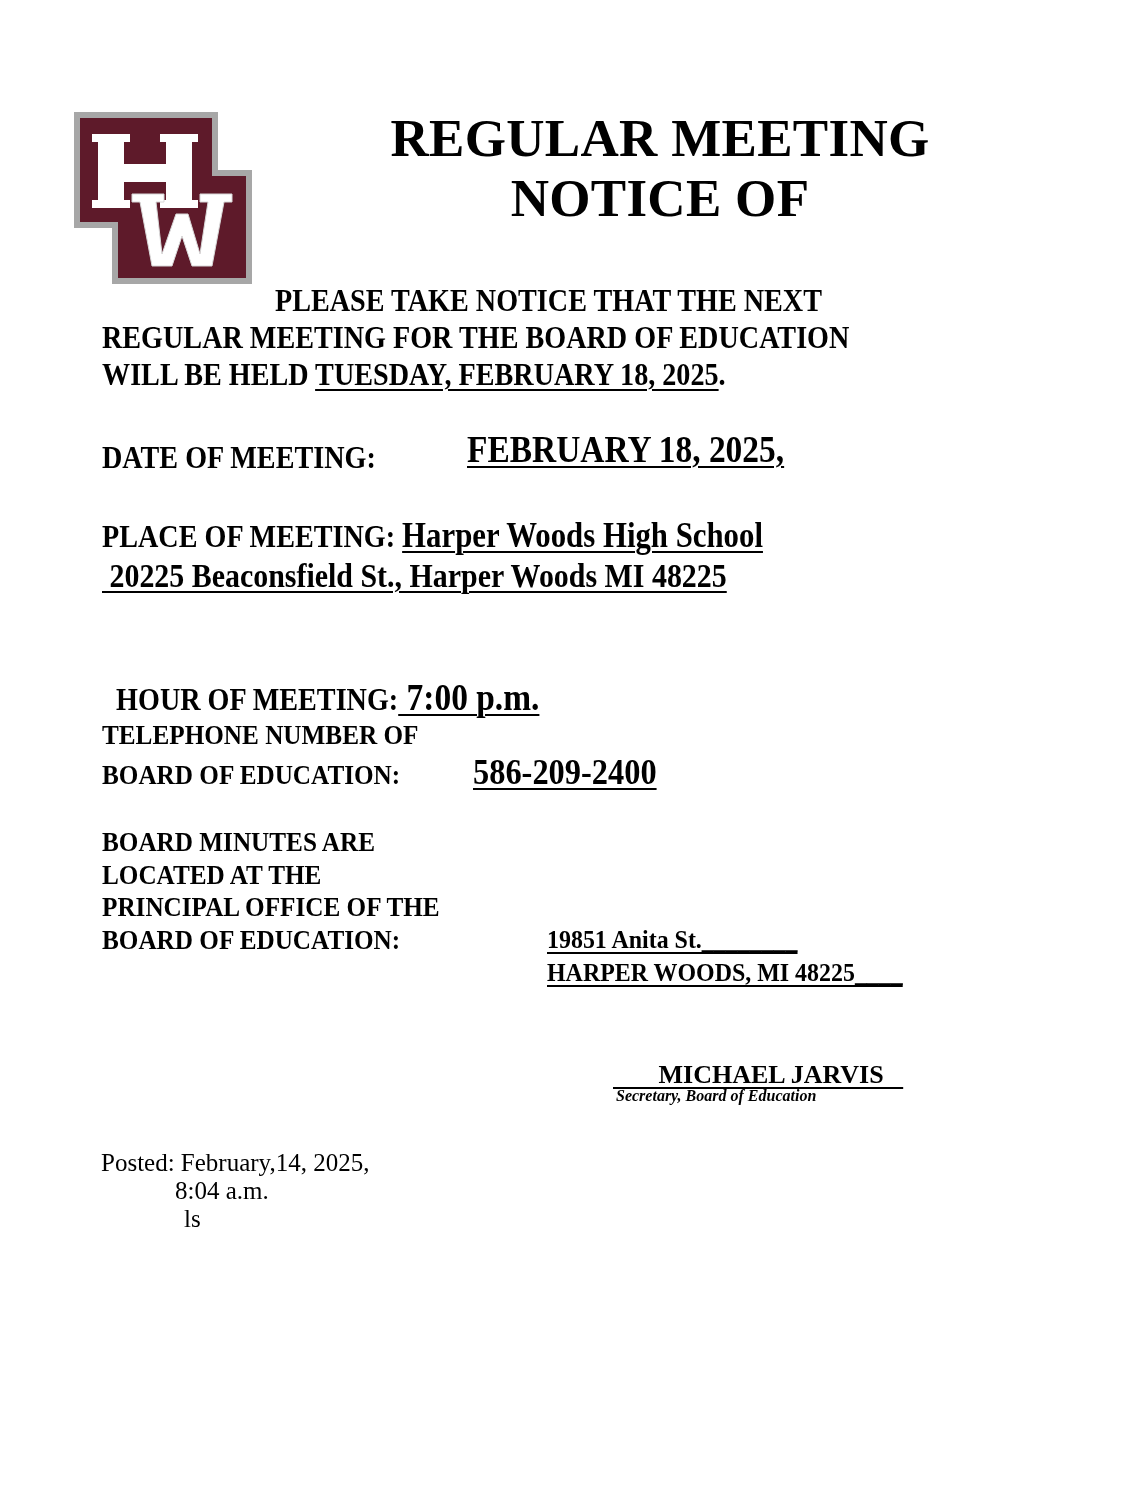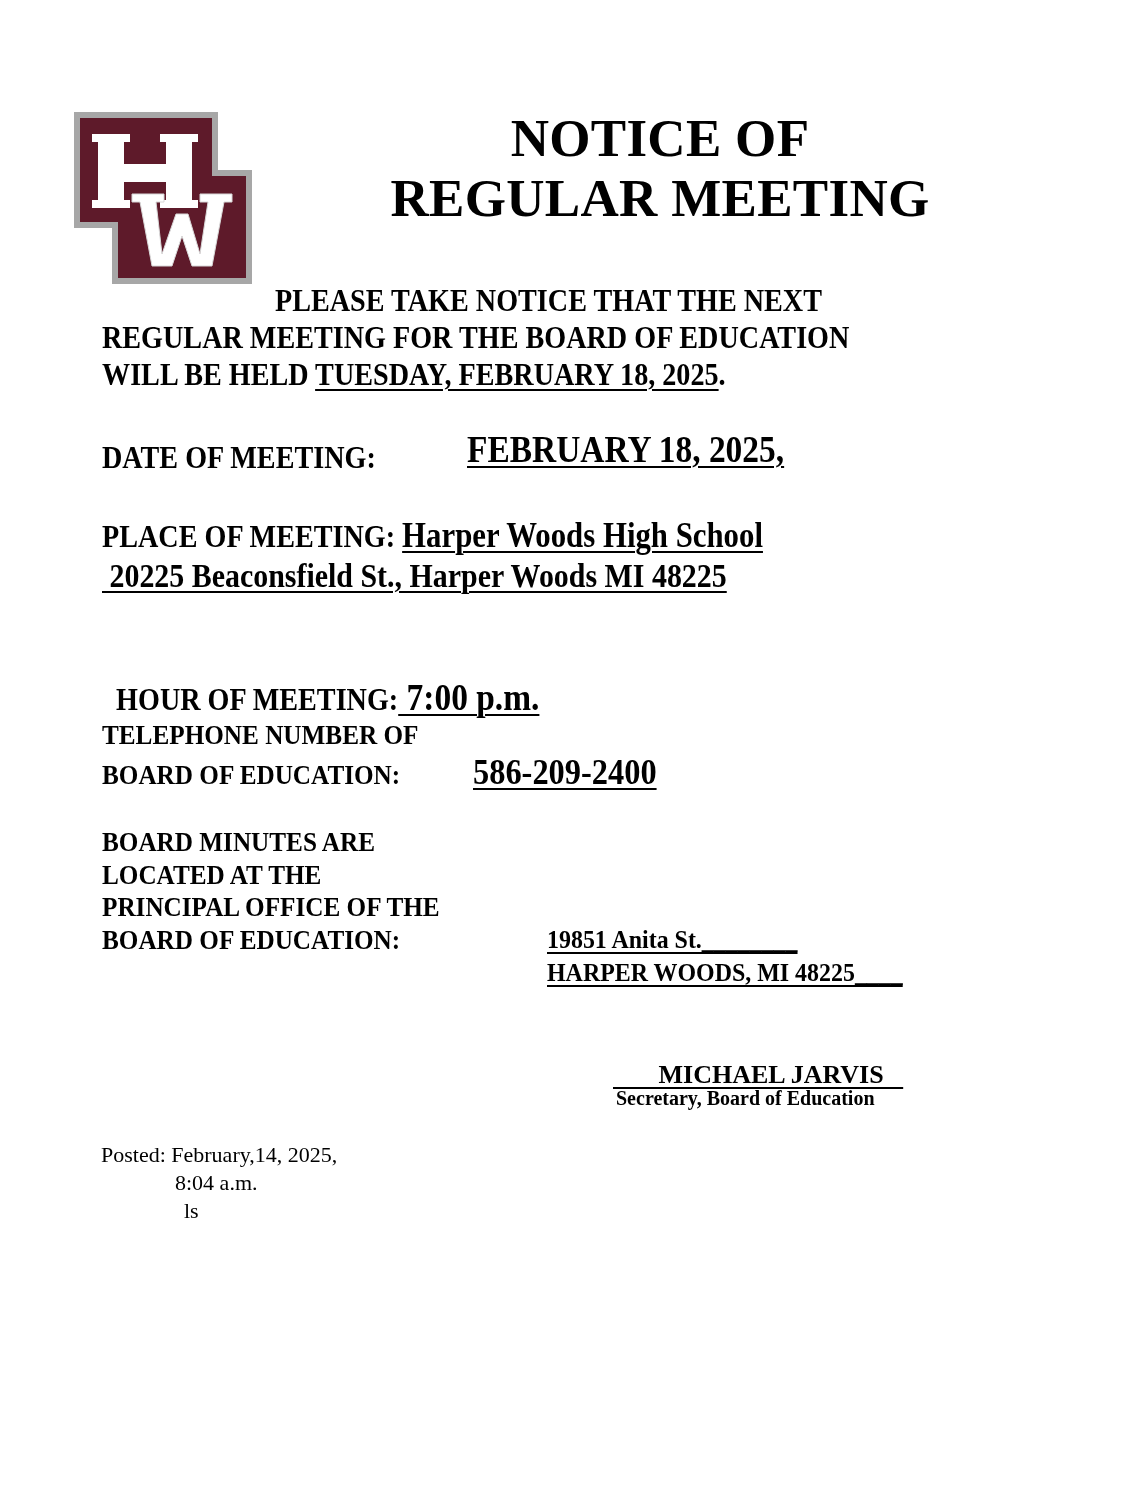--- a/index.html
+++ b/index.html
@@ -43,25 +43,27 @@
     }
     .big {
       font-size: 38px;
     }
     .sig-name {
       font-weight: bold;
       font-size: 26px;
     }
     .sig-title {
       font-weight: bold;
-      font-size: 20px;
+      font-size: 16px;
+      font-style: italic;
     }
     .posted {
-      font-size: 22px;
+      font-size: 25px;
       line-height: 28px;
+      margin-top: 8px;
     }
   </style>
 </head>
 <body>
 
 <div class="abs logo">
   <svg width="182" height="176" viewBox="0 0 182 176">
 
     <path d="M2 2 H146 V60 H180 V174 H40 V118 H2 Z" fill="#a7a7a7"></path>
 
@@ -77,22 +79,22 @@
       <rect x="50" y="54" width="46" height="18"></rect>
     </g>
 
     <g fill="#ffffff" stroke="#d8d8d8" stroke-width="1">
       <path d="M60 84 H92 V92 H84 L90 144 L104 104 H116 L128 144 L136 92 H128 V84 H160 V92 H152 L140 156 H120 L110 126 L100 156 H80 L68 92 H60 Z"></path>
     </g>
   </svg>
 </div>
 
 <div class="abs title">
+  <div>REGULAR MEETING</div>
   <div>NOTICE OF</div>
-  <div>REGULAR MEETING</div>
 </div>
 
 <div class="abs cond body-text" style="left:275px; top:281px; transform:scaleX(0.88);">PLEASE TAKE NOTICE THAT THE NEXT</div>
 <div class="abs cond body-text" style="left:102px; top:318px; transform:scaleX(0.88);">REGULAR MEETING FOR THE BOARD OF EDUCATION</div>
 <div class="abs cond body-text" style="left:102px; top:355px; transform:scaleX(0.88);">
   <span>WILL BE HELD </span><span class="u">TUESDAY, FEBRUARY 18, 2025</span><span>.</span>
 </div>
 
 <div class="abs cond body-text" style="left:102px; top:438px; transform:scaleX(0.88);">DATE OF MEETING:</div>
 <div class="abs cond body-text u big" style="left:467px; top:430px; transform:scaleX(0.88);">FEBRUARY 18, 2025,</div>

